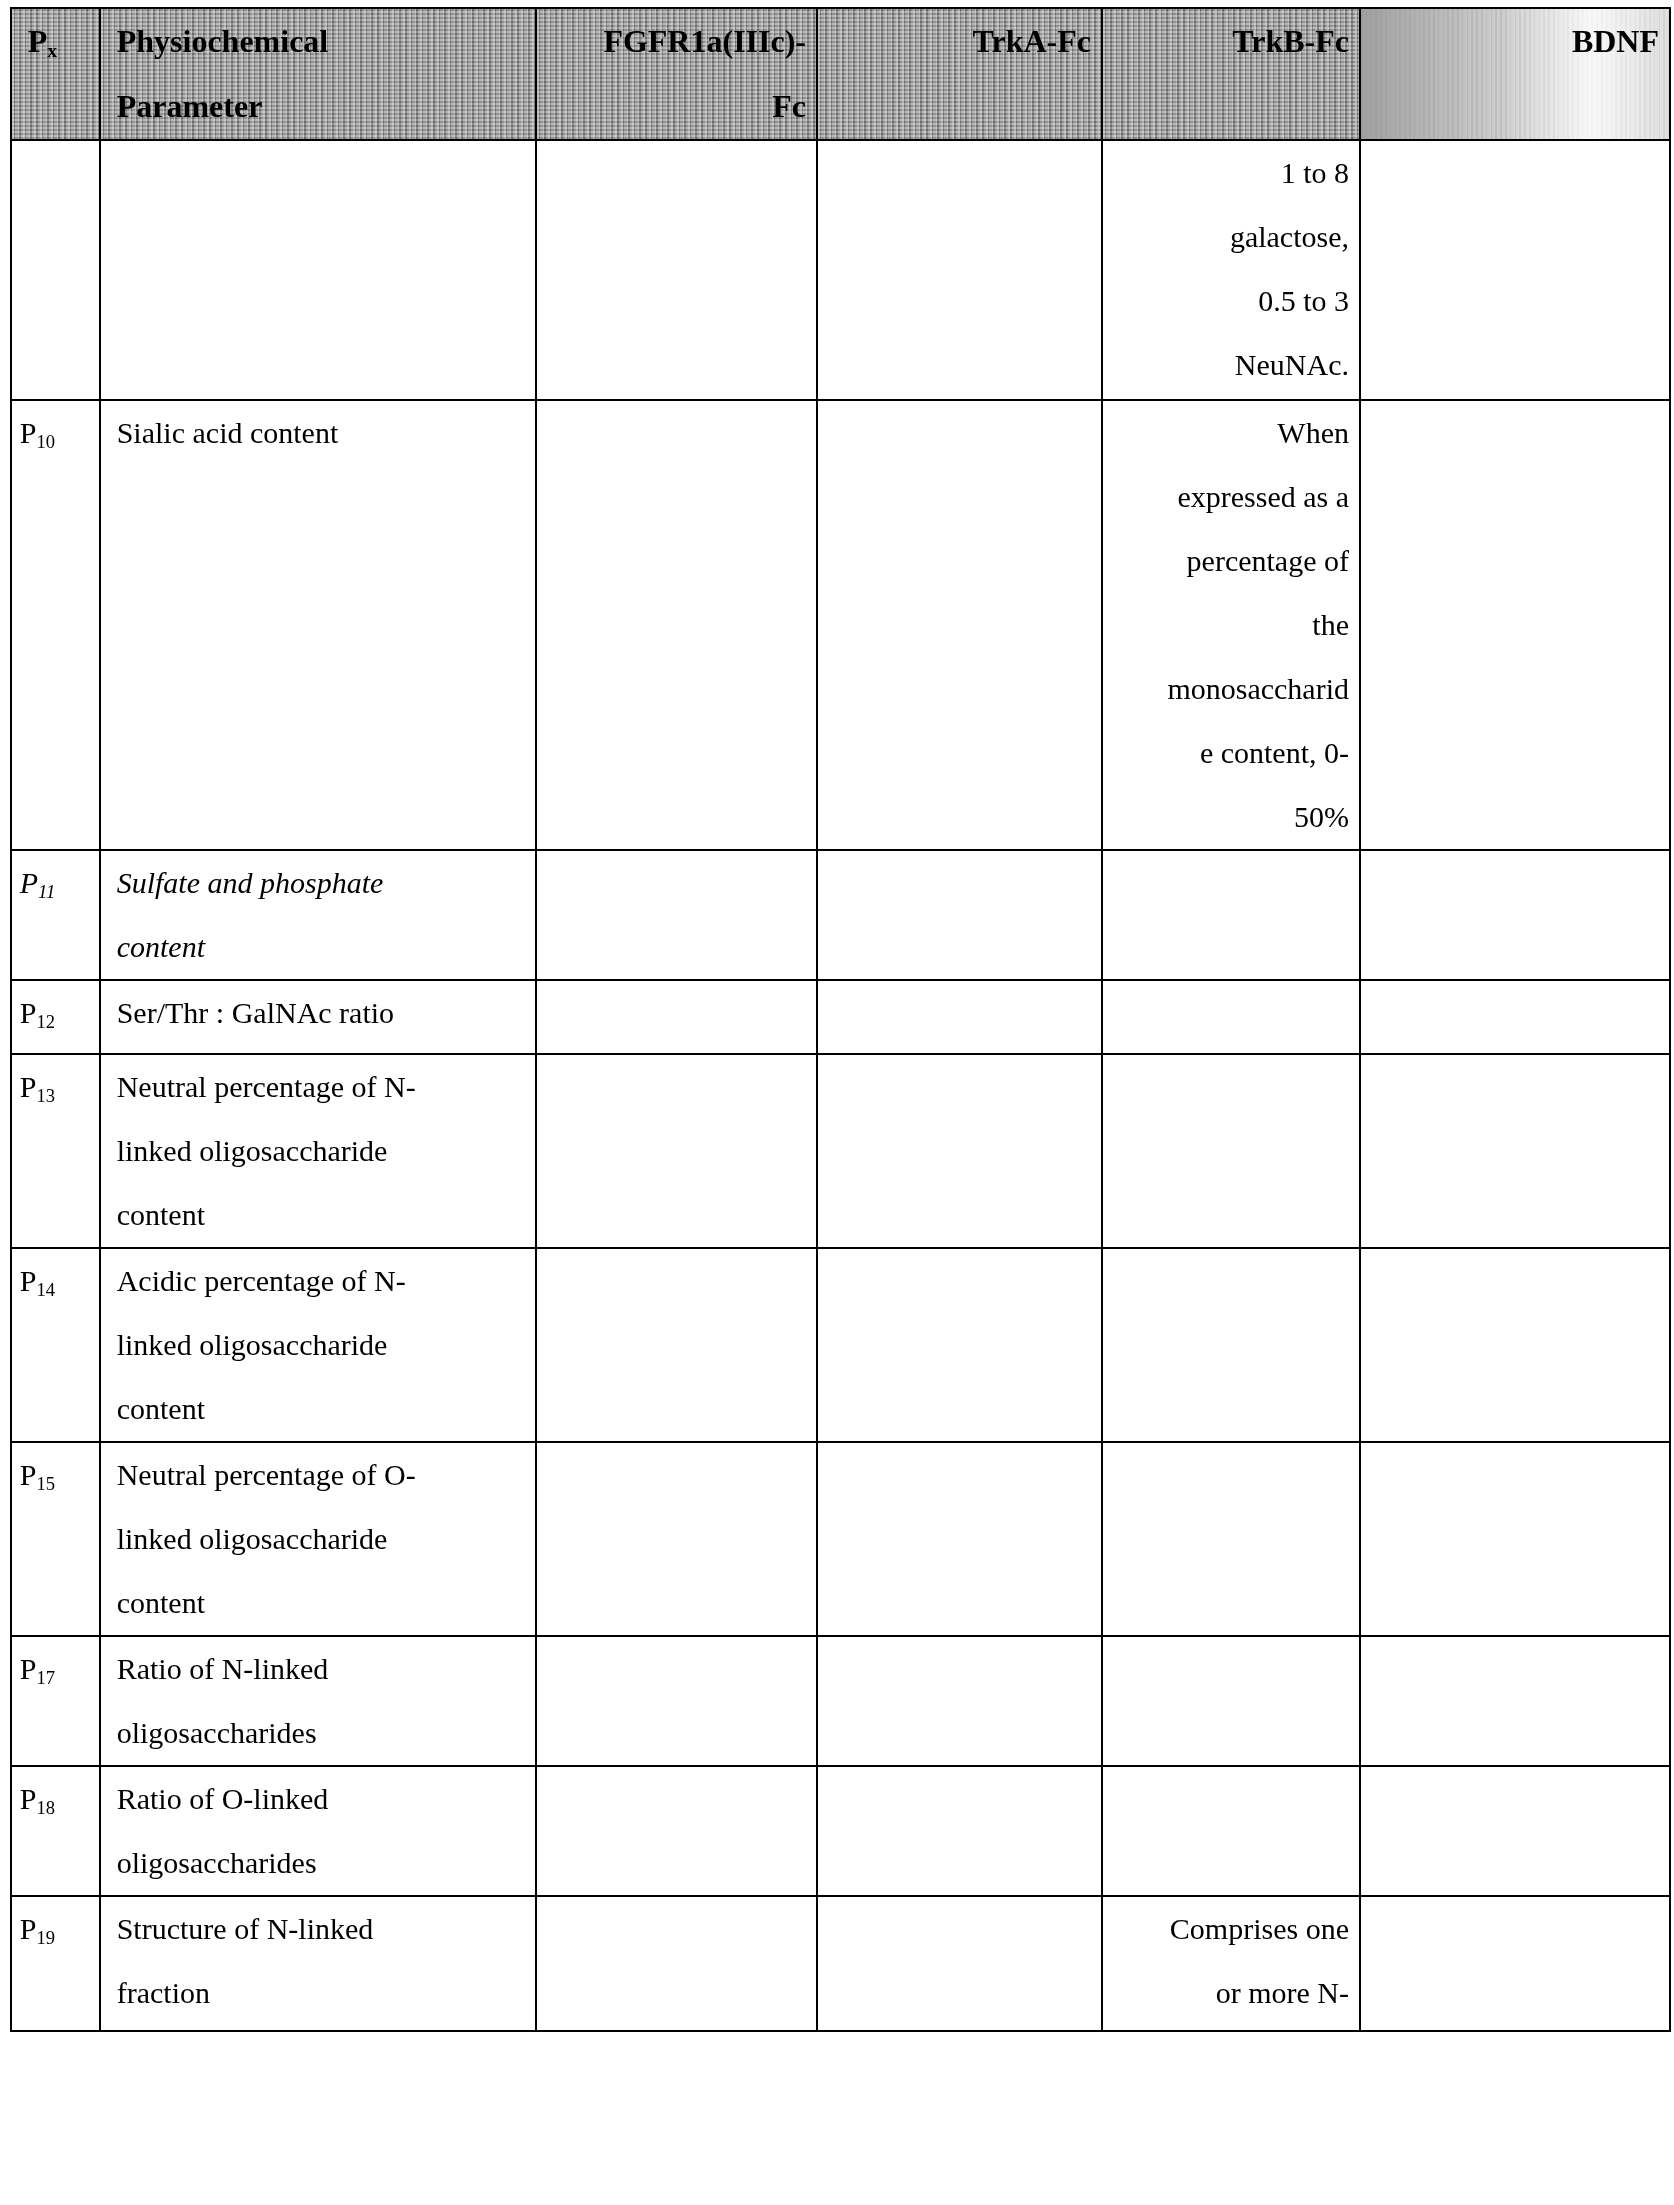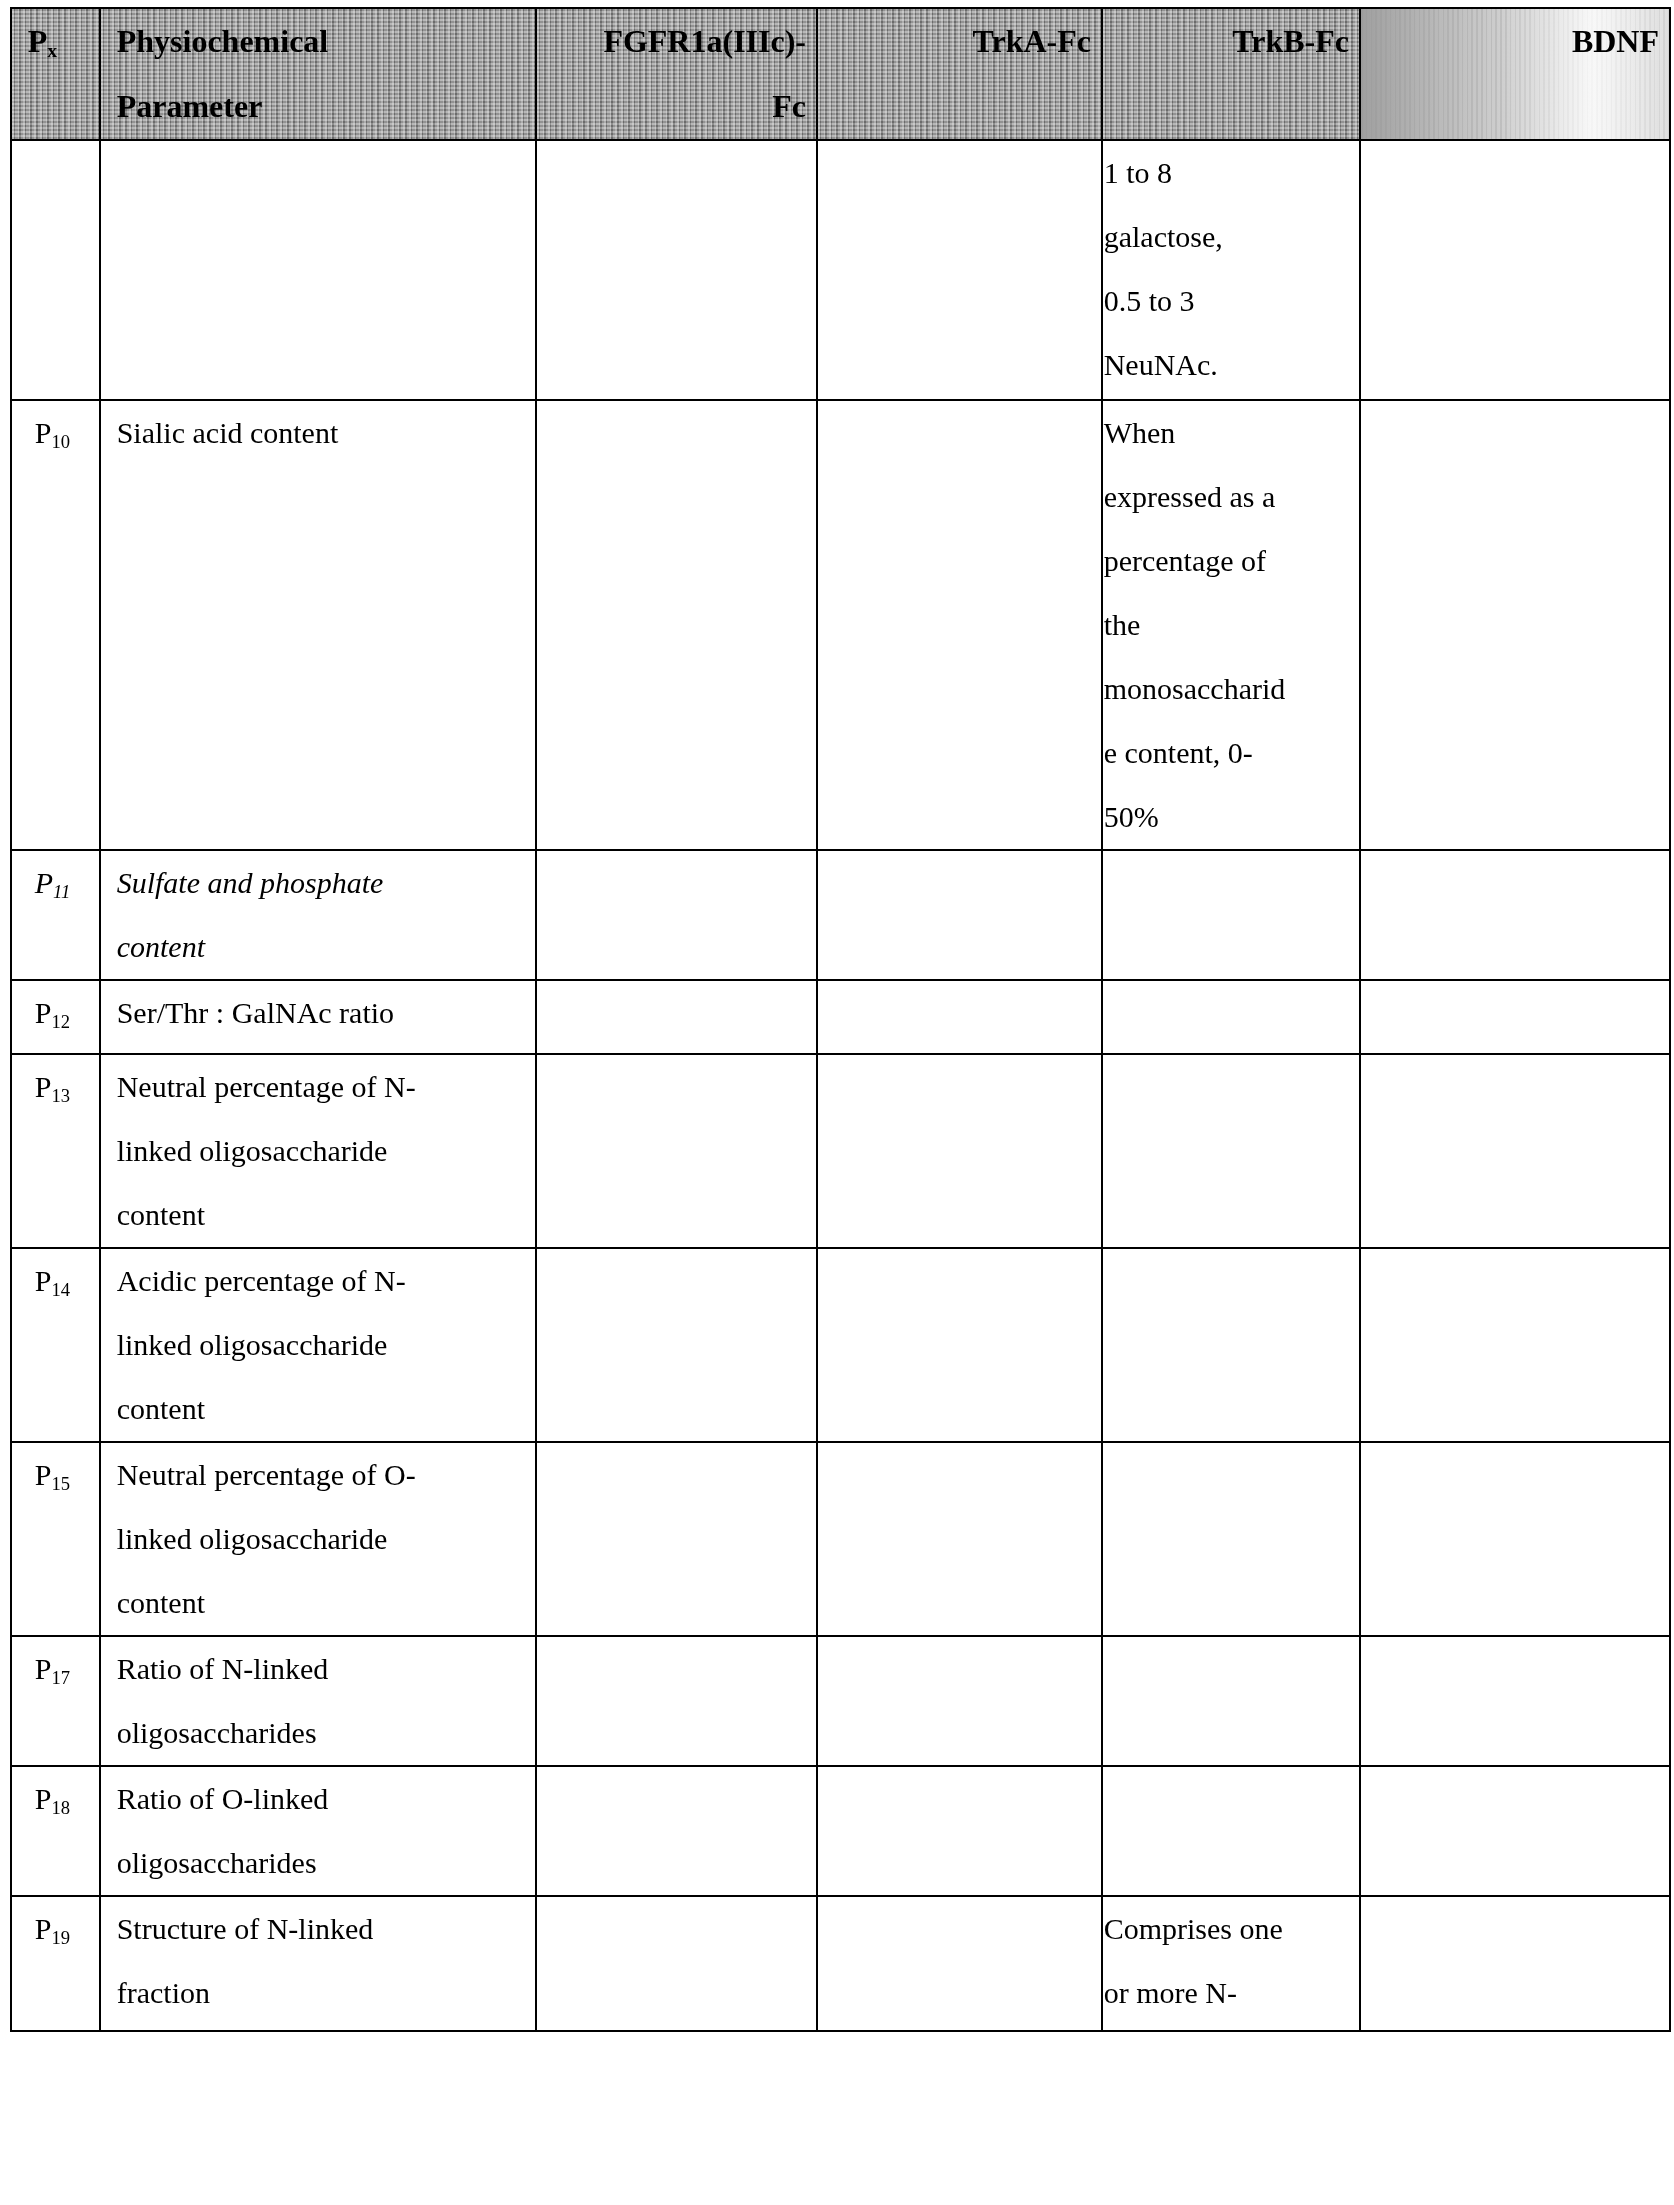--- a/index.html
+++ b/index.html
@@ -18,22 +18,22 @@
        background-image:
          linear-gradient(90deg, rgba(154,154,154,0.9) 0%, rgba(200,200,200,0.5) 45%, rgba(255,255,255,0.85) 75%, rgba(230,230,230,0.6) 100%),
          repeating-linear-gradient(90deg, rgba(0,0,0,0.15) 0 1.6px, transparent 1.6px 4.8px); margin-left: 20px; }
   th .hd { display: block; padding: 0 9.7px; }
   th.center .hd { text-align: right; }
   th.left .hd { text-align: left; padding-left: 16px; }
   .px-label { padding-left: 11.3px; }
   .sub { font-size: 0.62em; vertical-align: -0.25em; }
   td { font-size: 30px; line-height: 64px; }
   td .cell { display: block; padding: 0 9.7px 0 16px; }
-  td.pcol .cell { padding-left: 23px; font-size: 30px; }
-  td.trkb .cell { padding-left: 1px; }
+  td.pcol .cell { padding-left: 8px; font-size: 30px; }
+  td.trkb .cell { padding-left: 1px; text-align: right; }
   .c0 { width: 89px; } .c1 { width: 436px; } .c2 { width: 281px; }
   .c3 { width: 285px; } .c4 { width: 258px; } .c5 { width: 310px; }
 </style>
 </head>
 <body>
 
 <table class="doc">
   <colgroup>
     <col class="c0">
       <col class="c1">

